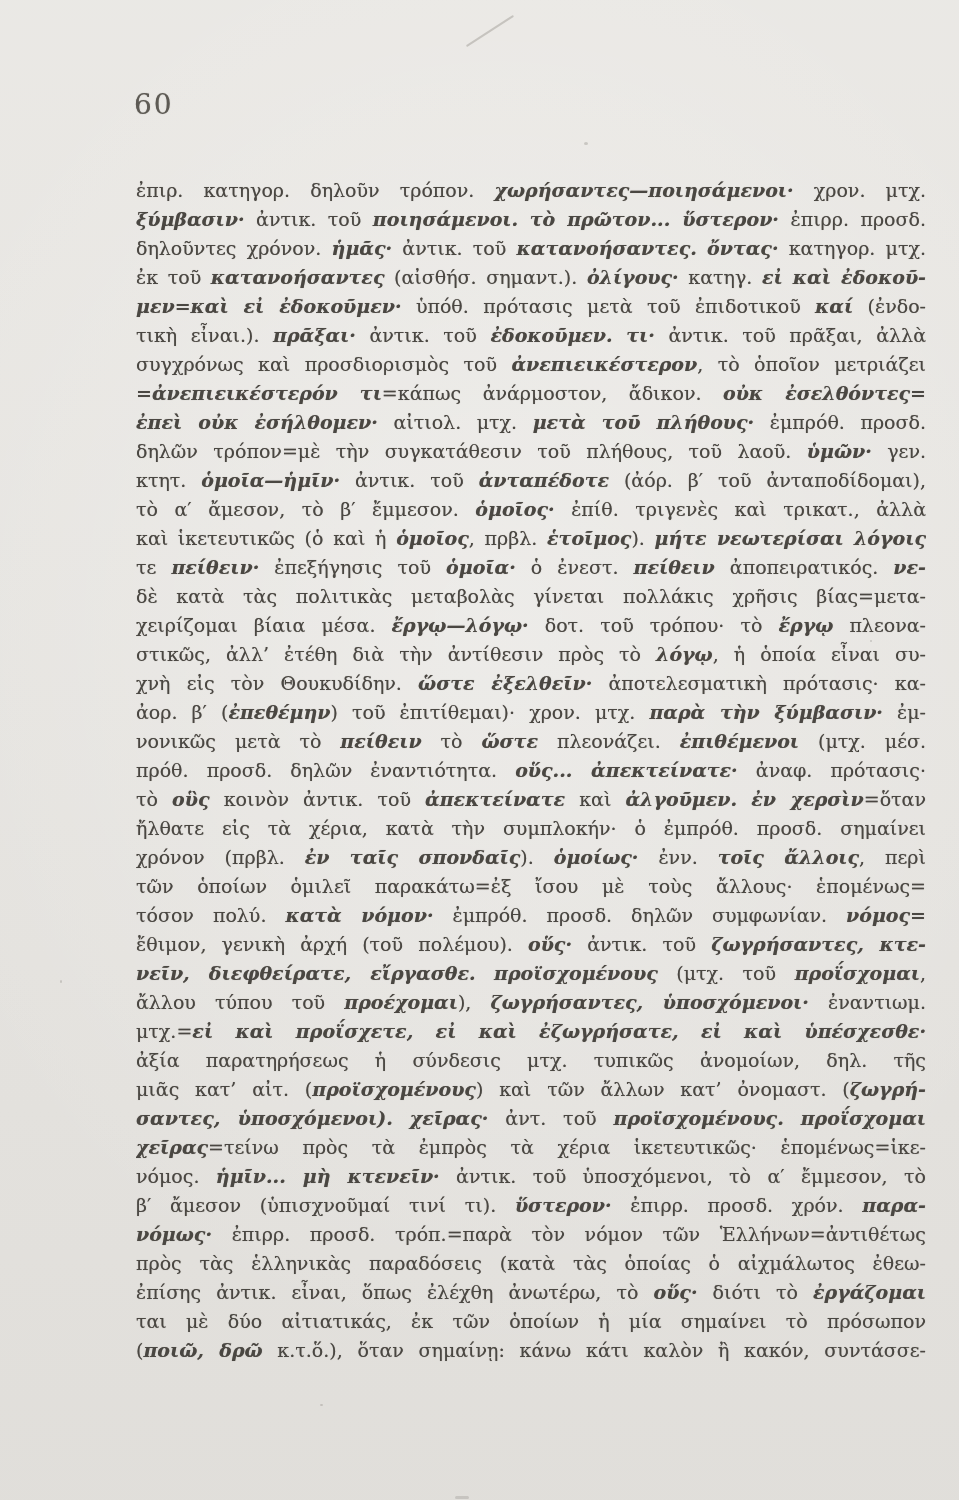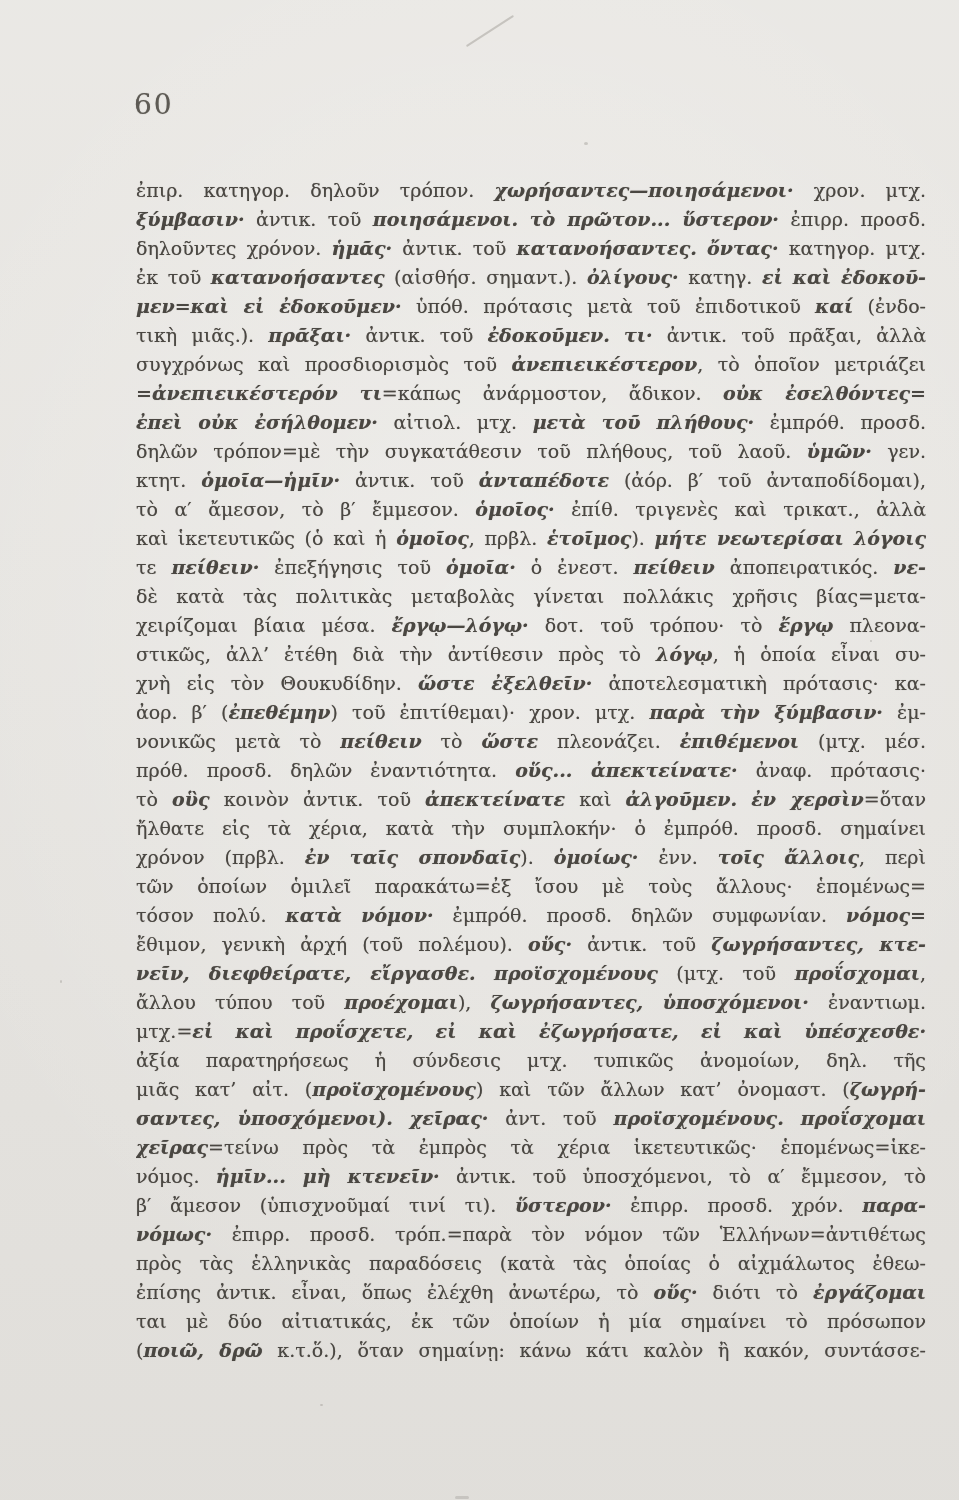--- a/index.html
+++ b/index.html
@@ -96,21 +96,21 @@
   <div class="speck s5"></div>
 
   <div class="pagenum">60</div>
 
   <div class="textblock">
       <div class="line"><span>ἐπιρ. κατηγορ. δηλοῦν τρόπον. </span><span class="lem">χωρήσαντες—ποιησάμενοι·</span><span> χρον. μτχ.</span></div>
       <div class="line"><span class="lem">ξύμβασιν·</span><span> ἀντικ. τοῦ </span><span class="lem">ποιησάμενοι.</span><span> </span><span class="lem">τὸ πρῶτον... ὕστερον·</span><span> ἐπιρρ. προσδ.</span></div>
       <div class="line"><span>δηλοῦντες χρόνον. </span><span class="lem">ἡμᾶς·</span><span> ἀντικ. τοῦ </span><span class="lem">κατανοήσαντες.</span><span> </span><span class="lem">ὄντας·</span><span> κατηγορ. μτχ.</span></div>
       <div class="line"><span>ἐκ τοῦ </span><span class="lem">κατανοήσαντες</span><span> (αἰσθήσ. σημαντ.). </span><span class="lem">ὀλίγους·</span><span> κατηγ. </span><span class="lem">εἰ καὶ ἐδοκοῦ-</span></div>
       <div class="line"><span class="lem">μεν=καὶ εἰ ἐδοκοῦμεν·</span><span> ὑπόθ. πρότασις μετὰ τοῦ ἐπιδοτικοῦ </span><span class="lem">καί</span><span> (ἐνδο-</span></div>
-      <div class="line"><span>τικὴ μιᾶς.). </span><span class="lem">πρᾶξαι·</span><span> ἀντικ. τοῦ </span><span class="lem">ἐδοκοῦμεν.</span><span> </span><span class="lem">τι·</span><span> ἀντικ. τοῦ πρᾶξαι, ἀλλὰ</span></div>
+      <div class="line"><span>τικὴ εἶναι.). </span><span class="lem">πρᾶξαι·</span><span> ἀντικ. τοῦ </span><span class="lem">ἐδοκοῦμεν.</span><span> </span><span class="lem">τι·</span><span> ἀντικ. τοῦ πρᾶξαι, ἀλλὰ</span></div>
       <div class="line"><span>συγχρόνως καὶ προσδιορισμὸς τοῦ </span><span class="lem">ἀνεπιεικέστερον</span><span>, τὸ ὁποῖον μετριάζει</span></div>
       <div class="line"><span class="lem">=ἀνεπιεικέστερόν τι</span><span>=κάπως ἀνάρμοστον, ἄδικον. </span><span class="lem">οὐκ ἐσελθόντες=</span></div>
       <div class="line"><span class="lem">ἐπεὶ οὐκ ἐσήλθομεν·</span><span> αἰτιολ. μτχ. </span><span class="lem">μετὰ τοῦ πλήθους·</span><span> ἐμπρόθ. προσδ.</span></div>
       <div class="line"><span>δηλῶν τρόπον=μὲ τὴν συγκατάθεσιν τοῦ πλήθους, τοῦ λαοῦ. </span><span class="lem">ὑμῶν·</span><span> γεν.</span></div>
       <div class="line"><span>κτητ. </span><span class="lem">ὁμοῖα—ἡμῖν·</span><span> ἀντικ. τοῦ </span><span class="lem">ἀνταπέδοτε</span><span> (ἀόρ. β′ τοῦ ἀνταποδίδομαι),</span></div>
       <div class="line"><span>τὸ α′ ἄμεσον, τὸ β′ ἔμμεσον. </span><span class="lem">ὁμοῖος·</span><span> ἐπίθ. τριγενὲς καὶ τρικατ., ἀλλὰ</span></div>
       <div class="line"><span>καὶ ἱκετευτικῶς (ὁ καὶ ἡ </span><span class="lem">ὁμοῖος</span><span>, πρβλ. </span><span class="lem">ἑτοῖμος</span><span>). </span><span class="lem">μήτε νεωτερίσαι λόγοις</span></div>
       <div class="line"><span>τε </span><span class="lem">πείθειν·</span><span> ἐπεξήγησις τοῦ </span><span class="lem">ὁμοῖα·</span><span> ὁ ἐνεστ. </span><span class="lem">πείθειν</span><span> ἀποπειρατικός. </span><span class="lem">νε-</span></div>
       <div class="line"><span>δὲ κατὰ τὰς πολιτικὰς μεταβολὰς γίνεται πολλάκις χρῆσις βίας=μετα-</span></div>
       <div class="line"><span>χειρίζομαι βίαια μέσα. </span><span class="lem">ἔργῳ—λόγῳ·</span><span> δοτ. τοῦ τρόπου· τὸ </span><span class="lem">ἔργῳ</span><span> πλεονα-</span></div>

